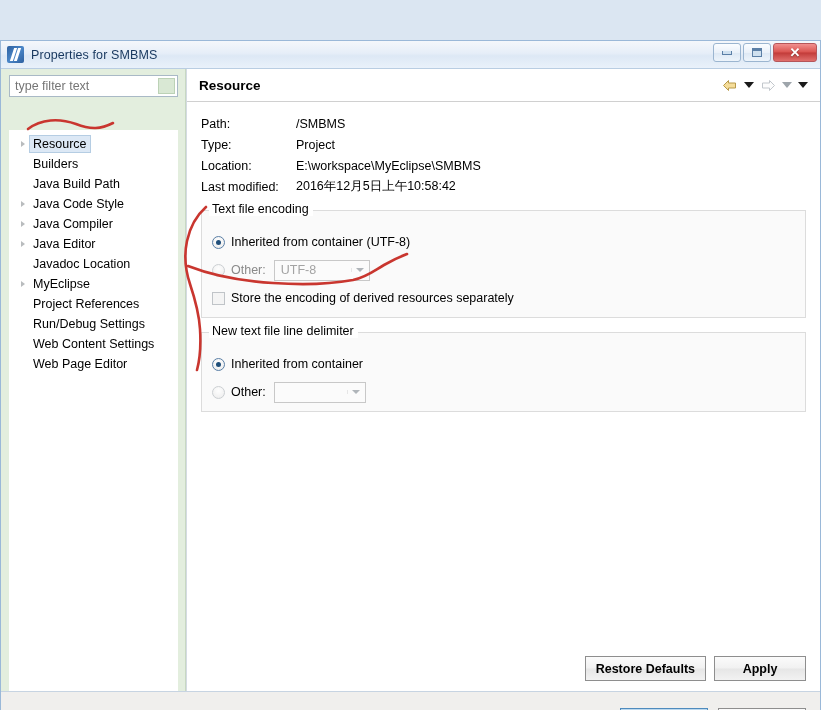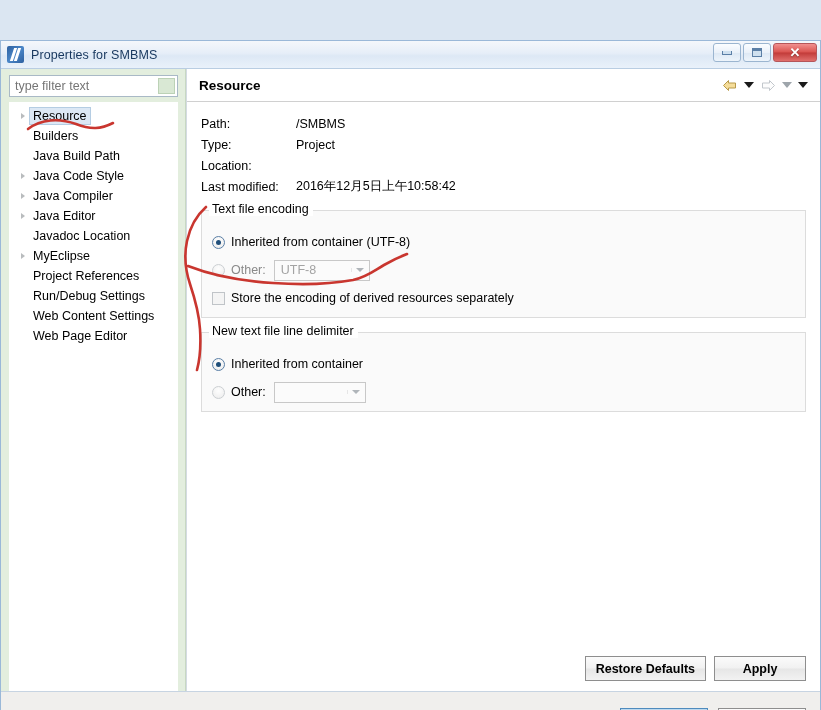--- a/index.html
+++ b/index.html
@@ -102,20 +102,21 @@
   }
 
   
   #left-panel {
     width: 185px;
     flex: 0 0 185px;
     background: #e3eede;
     padding: 6px 7px 0 8px;
     display: flex; flex-direction: column;
     border-right: 1px solid #c7d8c2;
+    gap: 28px;
   }
   #filter-wrap { position: relative; flex: 0 0 auto; }
   #filter-input {
     width: 100%;
     height: 22px;
     border: 1px solid #a9b9c6;
     background: #ffffff;
     font-family: "Liberation Sans", sans-serif;
     font-size: 12.5px;
     color: #808080;
@@ -473,20 +474,21 @@
         <div class="info-row">
           <span class="info-label">Path:</span>
           <span class="info-value">/SMBMS</span>
         </div>
         <div class="info-row">
           <span class="info-label">Type:</span>
           <span class="info-value">Project</span>
         </div>
         <div class="info-row">
           <span class="info-label">Location:</span>
+          <span class="info-value">E:\workspace\MyEclipse\SMBMS</span>
         </div>
         <div class="info-row">
           <span class="info-label">Last modified:</span>
           <span class="info-value">2016年12月5日上午10:58:42</span>
         </div>
 
         <div class="group" style="margin-top:13px;">
           <span class="group-title">Text file encoding</span>
 
           <div class="grow">

